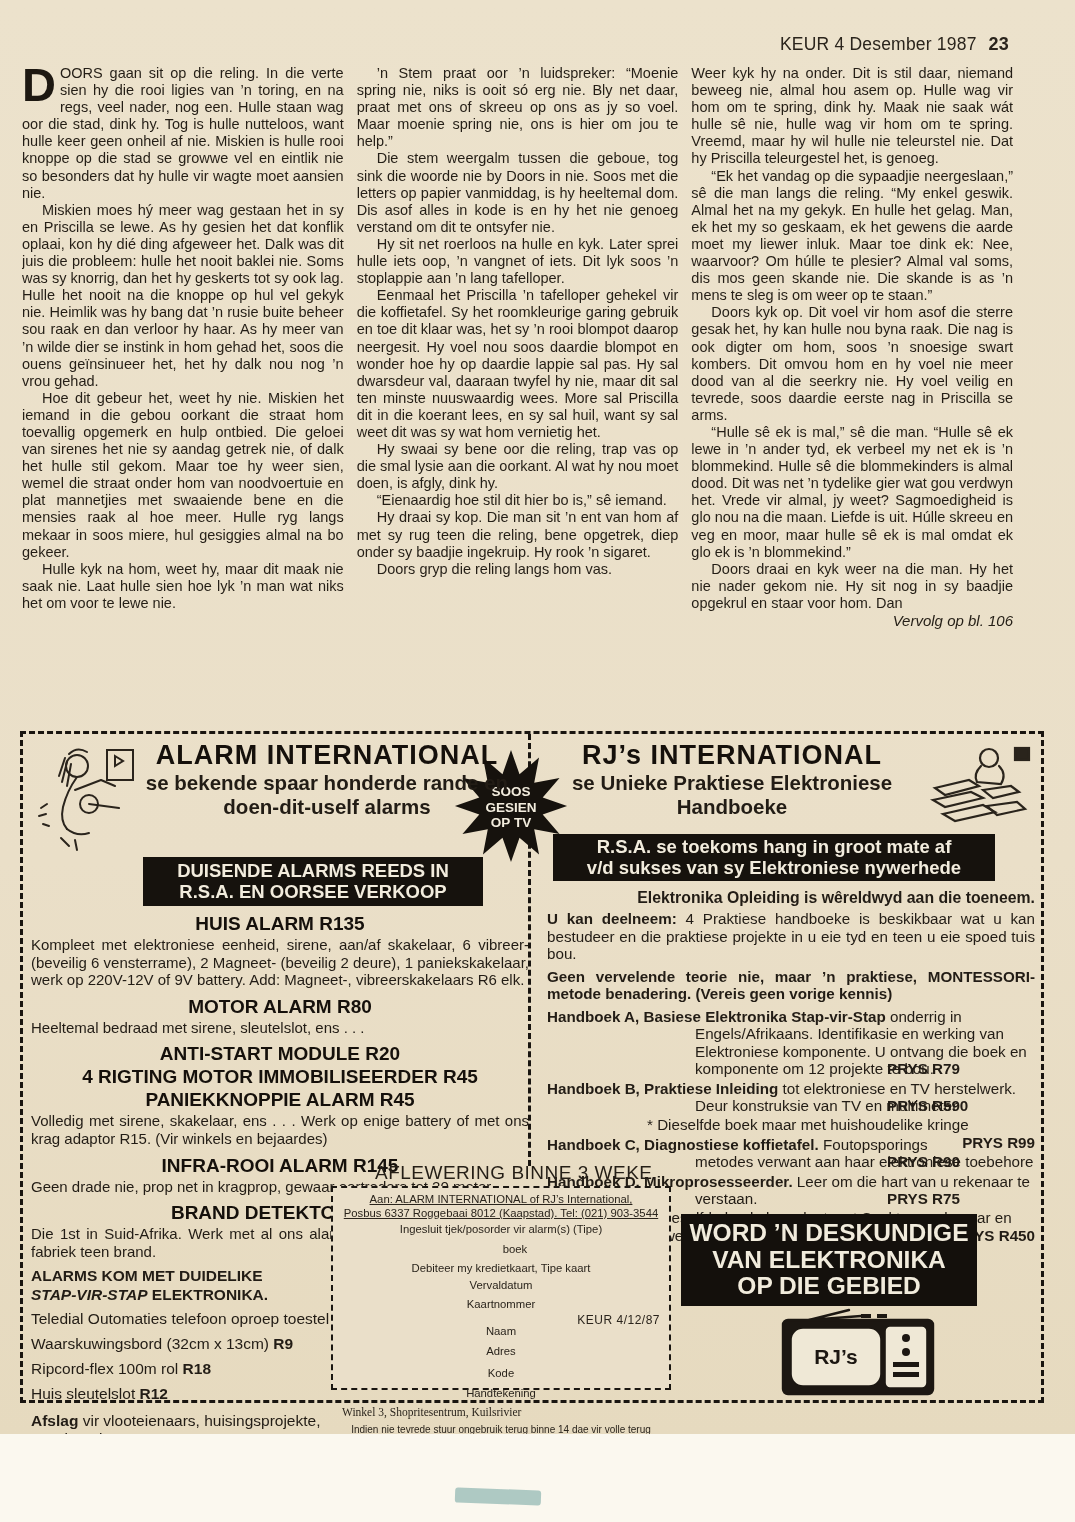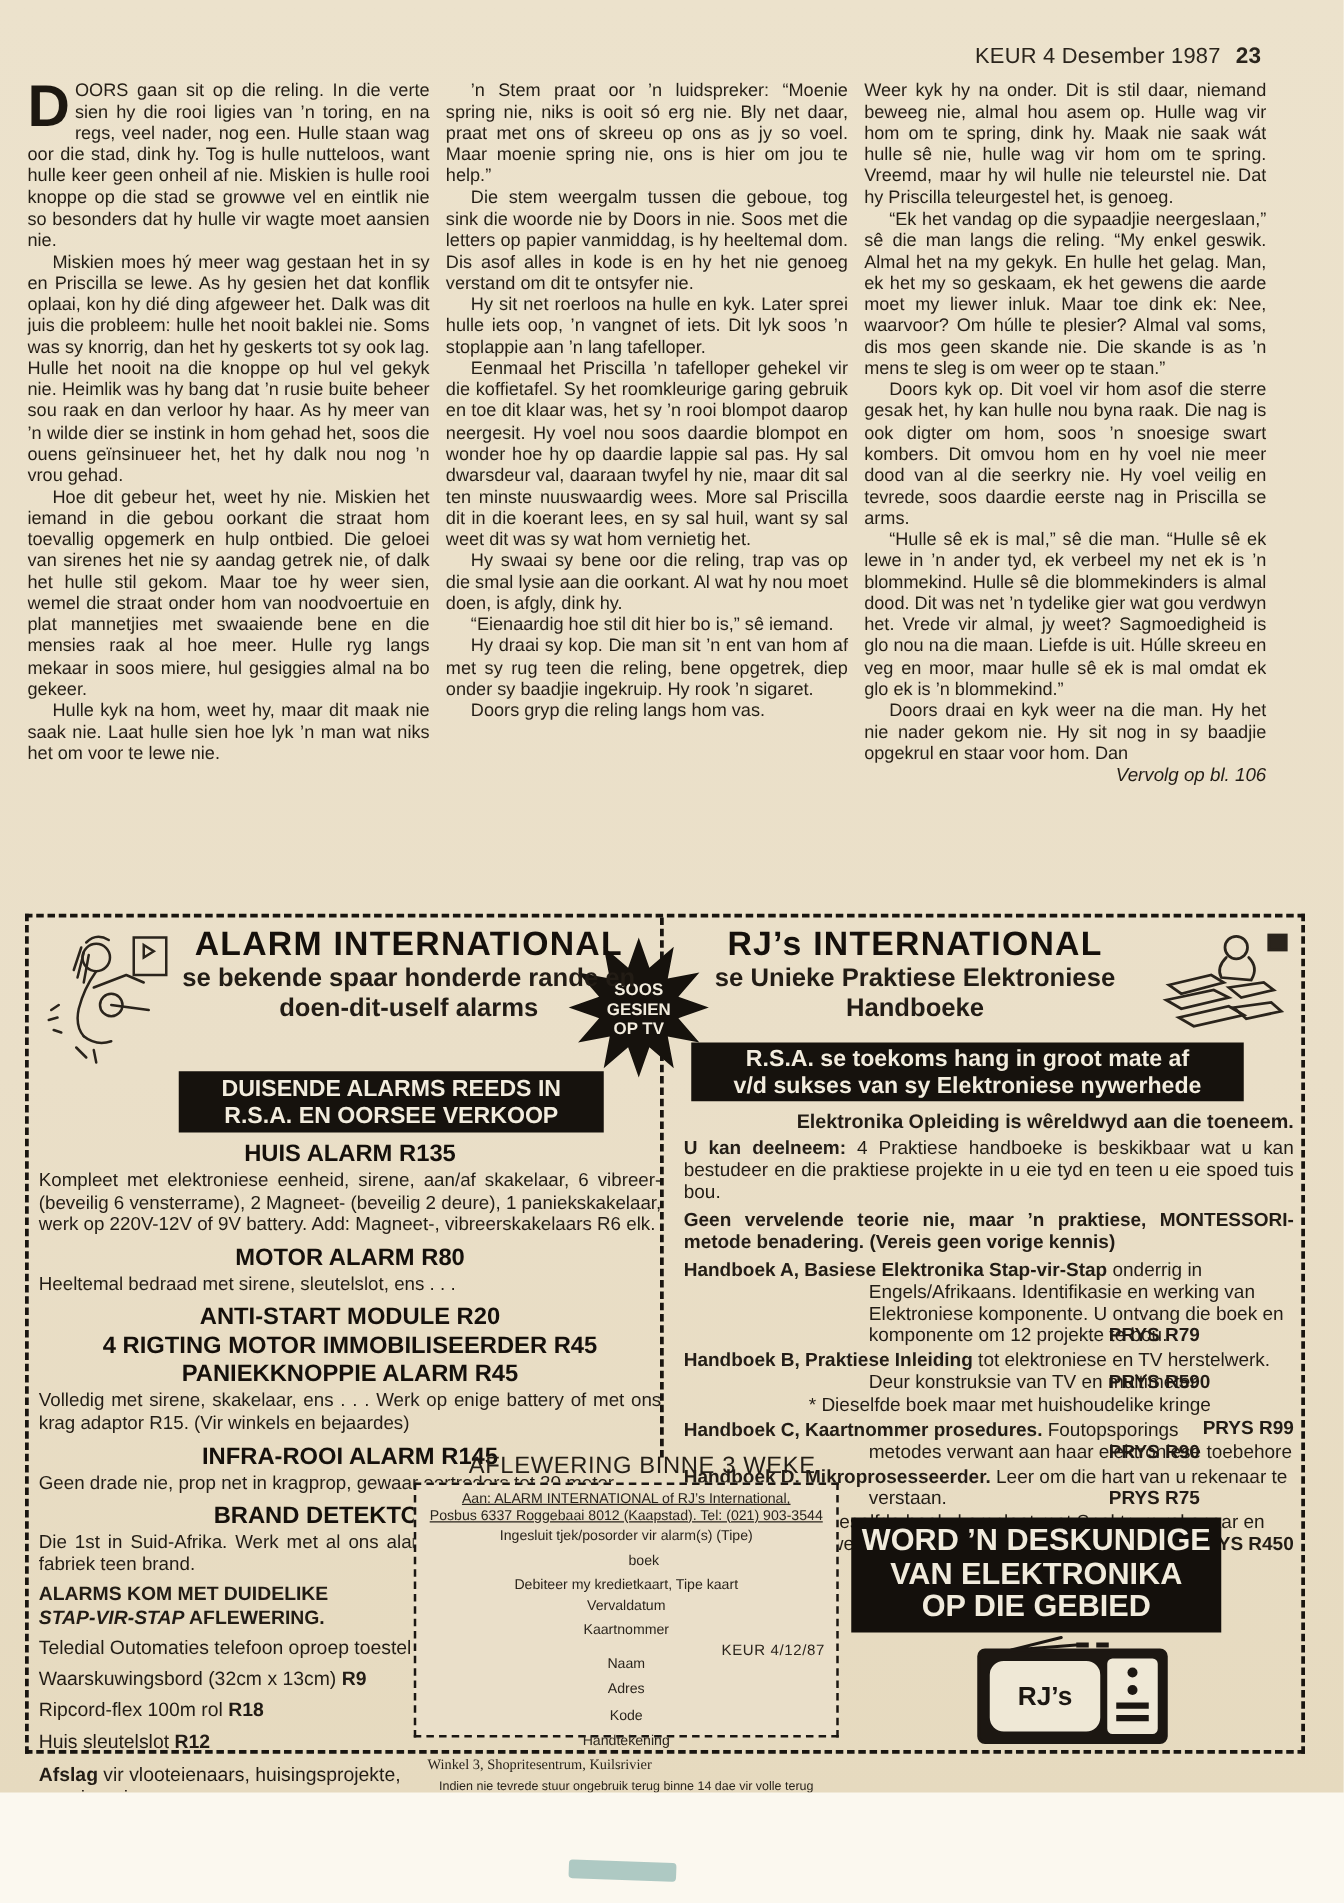--- a/index.html
+++ b/index.html
@@ -187,21 +187,21 @@
       <p class="prod-desc">Volledig met sirene, skakelaar, ens . . . Werk op enige battery of met ons krag adaptor R15. (Vir winkels en bejaardes)</p>
 
       <div class="prod-head"><span>INFRA-ROOI ALARM</span> <span>R145</span></div>
       <p class="prod-desc">Geen drade nie, prop net in kragprop, gewaar oortreders tot 20 meter.</p>
 
       <div class="prod-head"><span>BRAND DETEKTOR</span> <span>R39</span></div>
       <p class="prod-desc">Die 1st in Suid-Afrika. Werk met al ons alarms. Beskerm u huis, winkel, fabriek teen brand.</p>
 
       <div class="instructions">
         <div>ALARMS KOM MET DUIDELIKE</div>
-        <div><i>STAP-VIR-STAP</i><span> AFLEWERING.</span></div>
+        <div><i>STAP-VIR-STAP</i><span> ELEKTRONIKA.</span></div>
       </div>
 
       <div class="extras">
         <div><span>Teledial Outomaties telefoon oproep toestel </span><b>R330</b></div>
         <div><span>Waarskuwingsbord (32cm x 13cm) </span><b>R9</b></div>
         <div><span>Ripcord-flex 100m rol </span><b>R18</b></div>
         <div><span>Huis sleutelslot </span><b>R12</b></div>
       </div>
 
       <p class="afslag"><b>Afslag</b><span> vir vlooteienaars, huisingsprojekte, pensionarisse.</span></p>
@@ -233,21 +233,21 @@
         <div>v/d sukses van sy Elektroniese nywerhede</div>
       </div>
 
       <div class="rjs-intro">Elektronika Opleiding is wêreldwyd aan die toeneem.</div>
       <p class="rjs-para"><b>U kan deelneem:</b><span> 4 Praktiese handboeke is beskikbaar wat u kan bestudeer en die praktiese projekte in u eie tyd en teen u eie spoed tuis bou.</span></p>
       <p class="rjs-para bold">Geen vervelende teorie nie, maar ’n praktiese, MONTESSORI-metode benadering. (Vereis geen vorige kennis)</p>
 
       <p class="handboek"><b>Handboek A,</b><b> Basiese Elektronika Stap-vir-Stap</b><span> onderrig in Engels/Afrikaans. Identifikasie en werking van Elektroniese komponente. U ontvang die boek en komponente om 12 projekte te bou.</span><span class="prys">PRYS R79</span></p>
       <p class="handboek"><b>Handboek B,</b><b> Praktiese Inleiding</b><span> tot elektroniese en TV herstelwerk. Deur konstruksie van TV en multimeter</span><span class="prys">PRYS R590</span></p>
       <p class="handboek-star"><span>* Dieselfde boek maar met huishoudelike kringe</span><span class="prys">PRYS R99</span></p>
-      <p class="handboek"><b>Handboek C,</b><b> Kaartnommer prosedures.</b><span> Foutopsporings metodes verwant aan haar elektroniese toebehore</span><span class="prys">PRYS R90</span></p>
+      <p class="handboek"><b>Handboek C,</b><b> Diagnostiese koffietafel.</b><span> Foutopsporings metodes verwant aan haar elektroniese toebehore</span><span class="prys">PRYS R90</span></p>
       <p class="handboek"><b>Handboek D,</b><b> Mikroprosesseerder.</b><span> Leer om die hart van u rekenaar te verstaan.</span><span class="prys">PRYS R75</span></p>
       <p class="handboek-star"><span>* Dieselfde boek, kompleet met Spektrum rekenaar en bewerkings boeke (werk op enige TV)</span><span class="prys">PRYS R450</span></p>
     </div>
 
     <div class="delivery">AFLEWERING BINNE 3 WEKE</div>
 
     <div class="coupon">
       <div class="c-center">Aan: ALARM INTERNATIONAL of RJ’s International,</div>
       <div class="c-center">Posbus 6337  Roggebaai 8012 (Kaapstad). Tel: (021) 903-3544</div>
       <div class="c-row">

